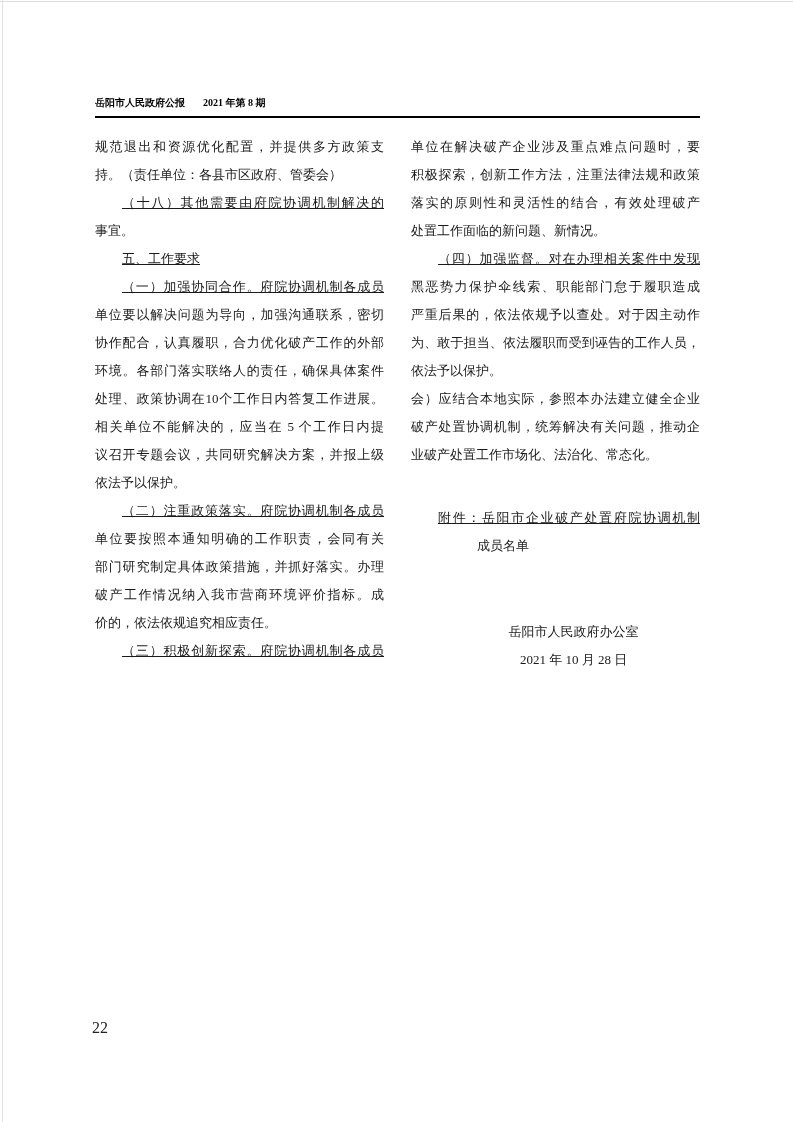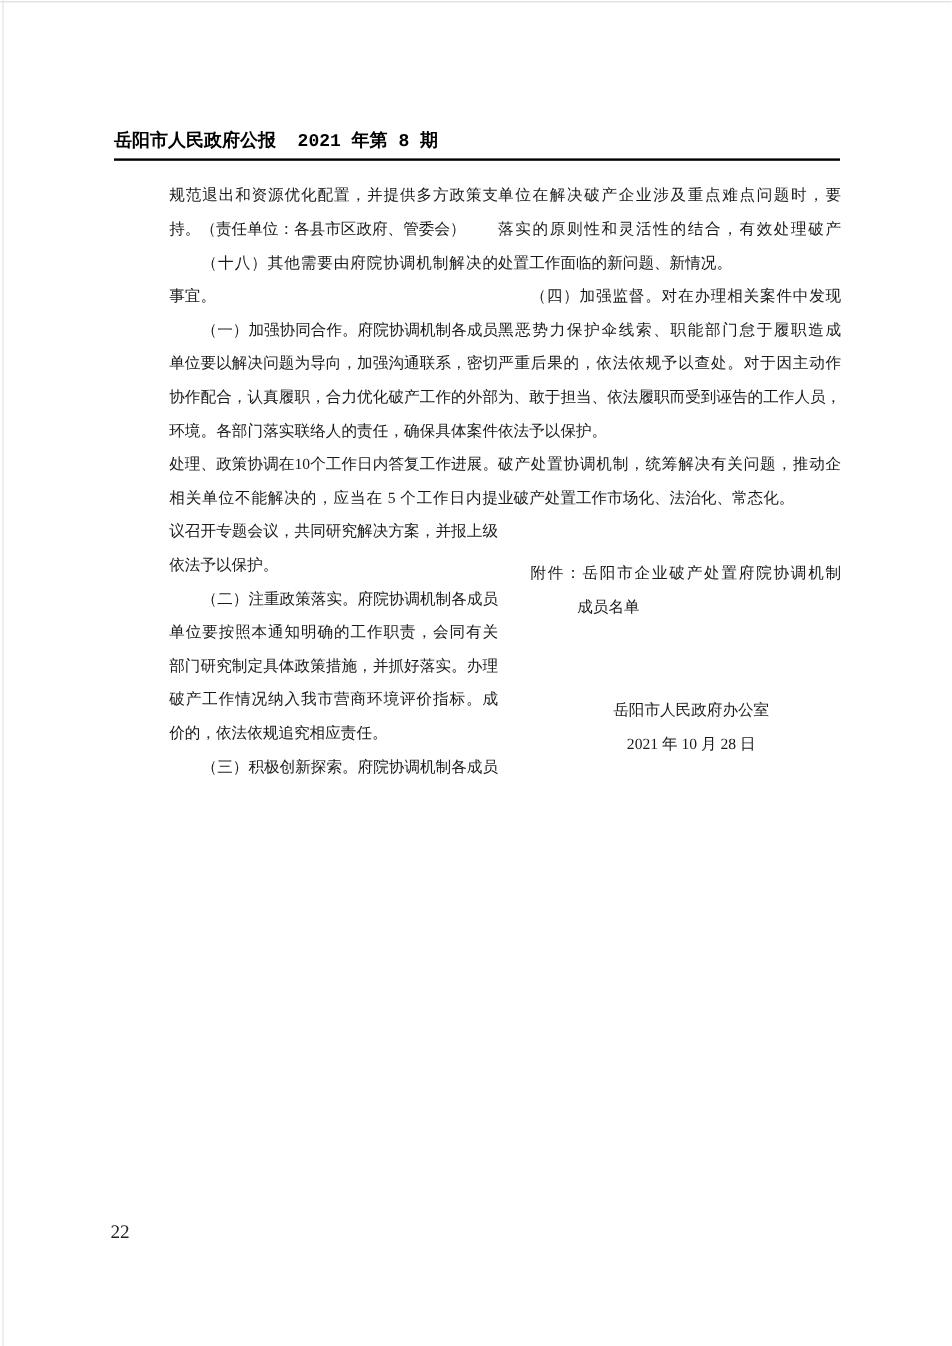--- a/index.html
+++ b/index.html
@@ -16,49 +16,48 @@
     background:#dcdcdc;
   }
   .scan-edge-left{
     position:absolute;top:0;left:2px;width:1px;height:100%;
     background:#e3e3e3;
   }
   .content{
     position:absolute;left:95px;top:95px;width:605px;
   }
   .masthead{
-    font-family:Liberation Mono, monospace;
+    font-family:Liberation Serif, serif;
     font-weight:bold;
-    font-size:15px;
+    font-size:10px;
     line-height:16px;
     color:#000;
     padding-bottom:5px;
     border-bottom:2.5px solid #000;
     white-space:nowrap;
-    margin-top:16px;
   }
   .masthead .issue{margin-left:18px;}
   .columns{
     display:flex;
+    gap:27px;
     margin-top:15px;
-    margin-left:46px;
   }
   .col{
     width:289px;
   }
   .line{
     height:28px;
     line-height:28px;
     font-size:13px;
     text-align:justify;
     text-align-last:justify;
     white-space:nowrap;
     overflow:visible;
   }
-  .line.ind{padding-left:27px;}
+  .line.ind{padding-left:27px;text-decoration:underline;}
   .line.end{text-align-last:left;}
   .attachment{margin-top:35px;}
   .attachment .l2{padding-left:66px;}
   .signature{
     margin-top:58px;
     text-align:center;
     padding-left:36px;
   }
   .signature .line{text-align:left;text-align-last:center;white-space:nowrap;}
   .page-number{
@@ -78,46 +77,49 @@
     <span>岳阳市人民政府公报</span><span class="issue">2021 年第 8 期</span>
   </div>
 
   <div class="columns">
 
     <div class="col">
         <div class="line">规范退出和资源优化配置，并提供多方政策支</div>
         <div class="line end">持。（责任单位：各县市区政府、管委会）</div>
         <div class="line ind">（十八）其他需要由府院协调机制解决的</div>
         <div class="line end">事宜。</div>
+        <div class="line ind end">五、工作要求</div>
         <div class="line ind">（一）加强协同合作。府院协调机制各成员</div>
         <div class="line">单位要以解决问题为导向，加强沟通联系，密切</div>
         <div class="line">协作配合，认真履职，合力优化破产工作的外部</div>
         <div class="line">环境。各部门落实联络人的责任，确保具体案件</div>
         <div class="line">处理、政策协调在10个工作日内答复工作进展。</div>
         <div class="line">相关单位不能解决的，应当在 5 个工作日内提</div>
         <div class="line">议召开专题会议，共同研究解决方案，并报上级</div>
         <div class="line end">依法予以保护。</div>
         <div class="line ind">（二）注重政策落实。府院协调机制各成员</div>
         <div class="line">单位要按照本通知明确的工作职责，会同有关</div>
         <div class="line">部门研究制定具体政策措施，并抓好落实。办理</div>
         <div class="line">破产工作情况纳入我市营商环境评价指标。成</div>
         <div class="line end">价的，依法依规追究相应责任。</div>
         <div class="line ind">（三）积极创新探索。府院协调机制各成员</div>
       </div>
 
     <div class="col">
       <div>
           <div class="line">单位在解决破产企业涉及重点难点问题时，要</div>
+          <div class="line">积极探索，创新工作方法，注重法律法规和政策</div>
           <div class="line">落实的原则性和灵活性的结合，有效处理破产</div>
           <div class="line end">处置工作面临的新问题、新情况。</div>
           <div class="line ind">（四）加强监督。对在办理相关案件中发现</div>
           <div class="line">黑恶势力保护伞线索、职能部门怠于履职造成</div>
           <div class="line">严重后果的，依法依规予以查处。对于因主动作</div>
           <div class="line">为、敢于担当、依法履职而受到诬告的工作人员，</div>
           <div class="line end">依法予以保护。</div>
+          <div class="line">会）应结合本地实际，参照本办法建立健全企业</div>
           <div class="line">破产处置协调机制，统筹解决有关问题，推动企</div>
           <div class="line end">业破产处置工作市场化、法治化、常态化。</div>
         </div>
 
       <div class="attachment">
         <div class="line ind">附件：岳阳市企业破产处置府院协调机制</div>
         <div class="line end l2">成员名单</div>
       </div>
 
       <div class="signature">

